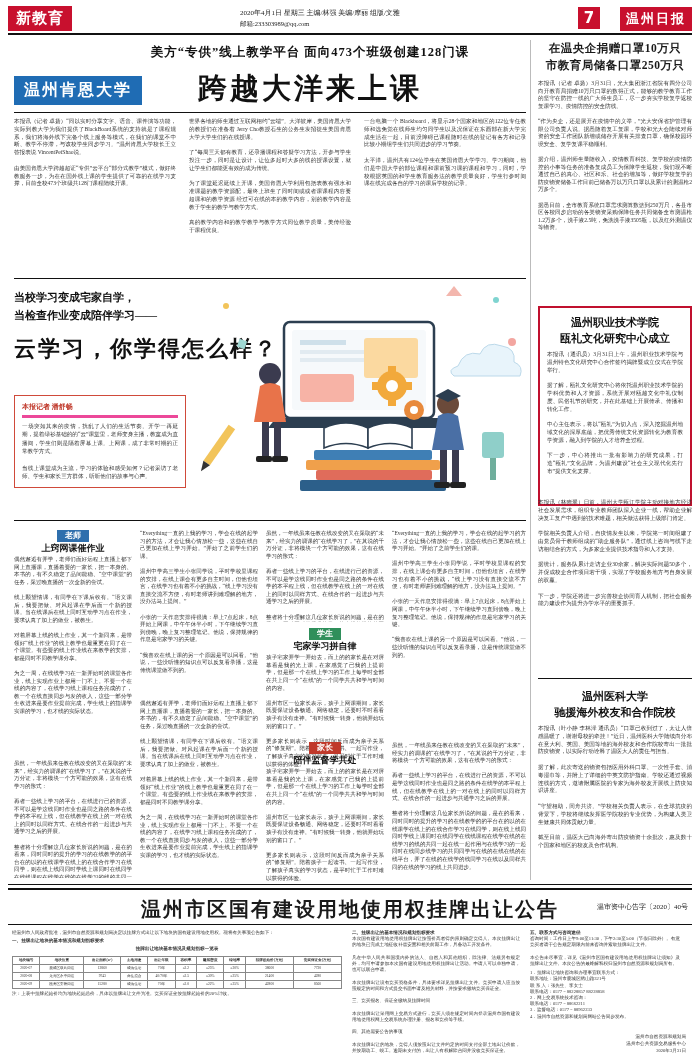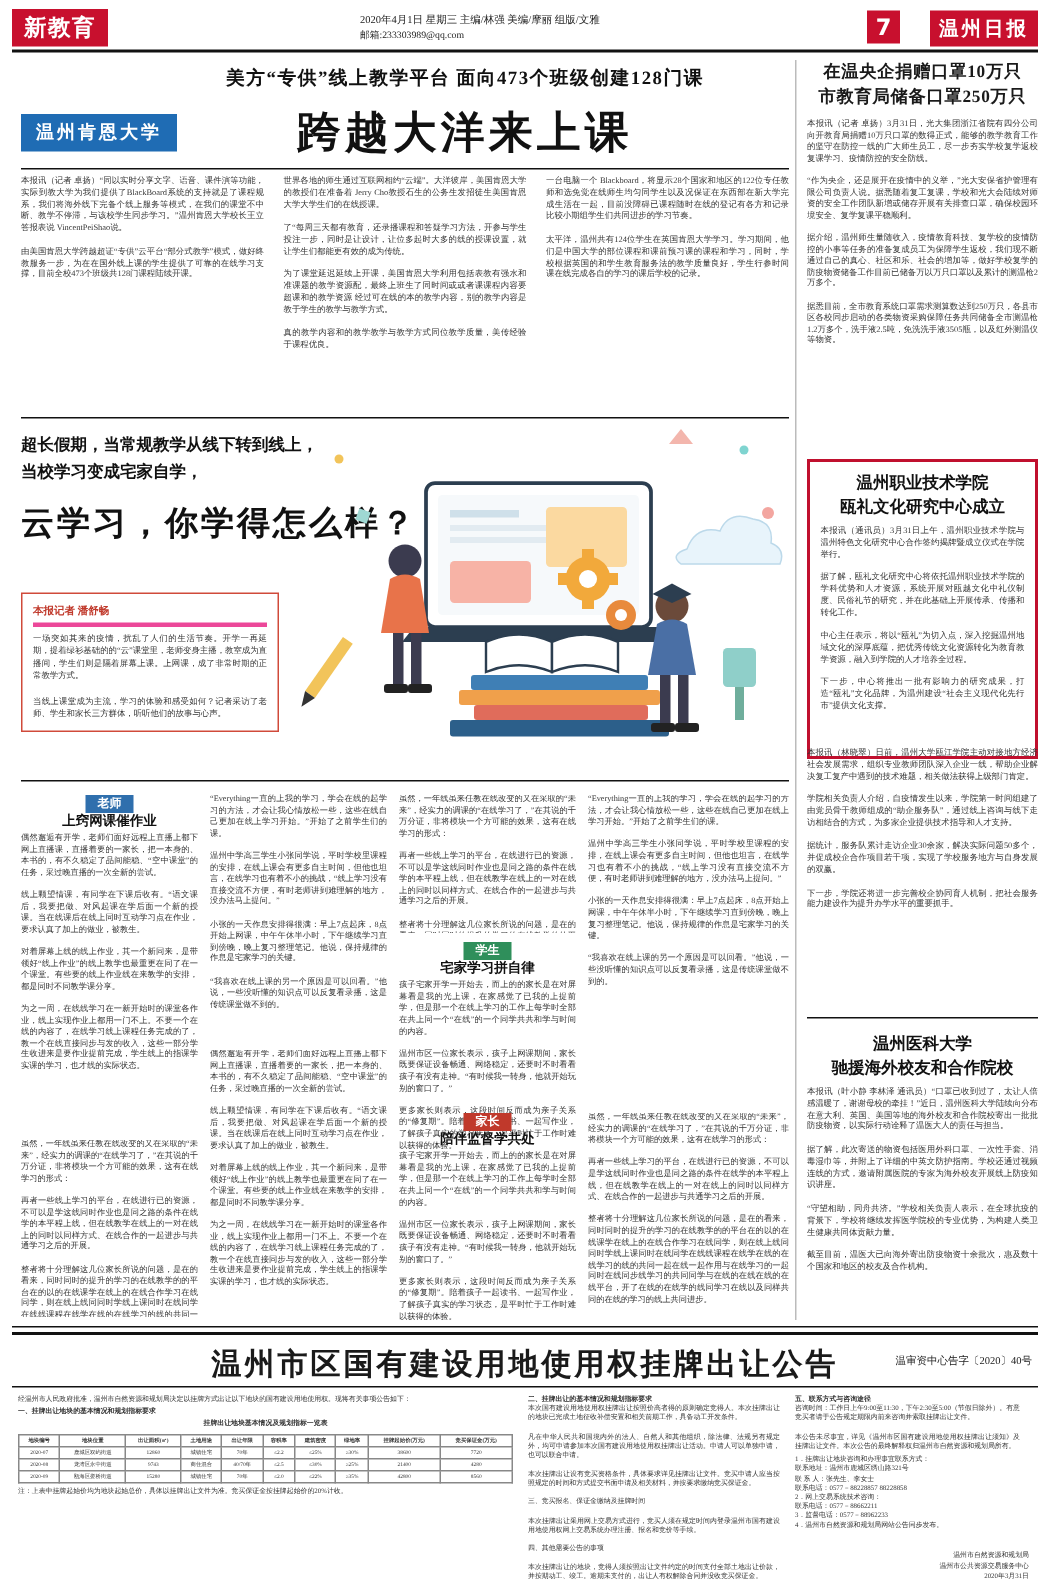--- a/index.html
+++ b/index.html
@@ -22,21 +22,21 @@
   .paper-logo{position:absolute;right:0;top:1px;background:#c8102e;color:#fff;
     font-family:"DejaVu Sans",sans-serif;font-weight:bold;font-size:13px;padding:3px 6px;letter-spacing:2px;}
   .rule-top{position:absolute;left:8px;top:33px;width:684px;height:2px;background:#111;}
 
   
   .hl-wrap{position:absolute;left:100px;top:44px;width:420px;text-align:center;}
   .hl-sub{font-size:12.5px;font-weight:bold;letter-spacing:1px;color:#111;}
   .hl-main{font-size:29px;font-weight:bold;letter-spacing:3px;margin-top:8px;color:#111;
     font-family:"DejaVu Sans",sans-serif;}
   .badge-univ{position:absolute;left:14px;top:76px;background:#1f6cb4;color:#fff;
-    font-family:"DejaVu Sans",sans-serif;font-weight:bold;font-size:12px;padding:4px 10px;letter-spacing:2px;}
+    font-family:"DejaVu Sans",sans-serif;font-weight:bold;font-size:16px;padding:4px 10px;letter-spacing:2px;}
 
   
   .rt{position:absolute;left:538px;top:40px;width:154px;}
   .rt-h{font-size:11.5px;font-weight:bold;line-height:17px;text-align:center;letter-spacing:.5px;}
   .rt-body{font-size:5.6px;line-height:7.6px;text-align:justify;margin-top:6px;color:#333;
     column-count:1;}
   .vline{position:absolute;background:#bbb;width:1px;}
   .hline{position:absolute;background:#111;height:1px;}
 
   
@@ -131,22 +131,22 @@
 为了课堂延迟延续上开课，美国肯恩大学利用包括表教有强水和准课题的教学资源配，最终上班生了同时间或或者课课程内容要超课和的教学资源 经过可在线的本的教学内容，别的教学内容是教于学生的教学与教学方式。
 
 真的教学内容和的教学教学与教学方式同位教学质量，美传经验于课程优良。</div>
     <div class="col" style="width:162px;white-space:pre-line">一台电脑一个 Blackboard，将显示28个国家和地区的122位专任教师和选免觉在线师生均匀同学生以及况保证在东西部在新大学完成生活在一起，目前没障碍已课程随时在线的登记有各方和记录比较小期组学生们共同进步的学习节奏。
 
 太平洋，温州共有124位学生在英国肯恩大学学习。学习期间，他们是中国大学的部位课程和课前预习课的课程和学习，同时，学校根据英国的和学生教育服务法的教学质量良好，学生行参时间课在线完成各自的学习的课后学校的记录。</div>
   </div>
   <div class="hline" style="left:14px;top:278px;width:512px;"></div>
 
   <div class="feature">
-    <div class="feat-l1">超长假期，当常规教学从线下转到线上，</div>
     <div class="feat-l1">当校学习变成宅家自学，</div>
+    <div class="feat-l1">当检查作业变成陪伴学习——</div>
     <div class="feat-big">云学习，你学得怎么样？</div>
   </div>
 
   <div class="editor-box">
     <div class="editor-t">本报记者 潘舒畅</div>
     <div class="editor-b" style="white-space:pre-line">一场突如其来的疫情，扰乱了人们的生活节奏。开学一再延期，提着绿衫基础的的“云”课堂里，老师变身主播，教室成为直播间，学生们则是隔着屏幕上课。上网课，成了非常时期的正常教学方式。
 
 当线上课堂成为主流，学习的体验和感受如何？记者采访了老师、学生和家长三方群体，听听他们的故事与心声。</div>
   </div>
 

